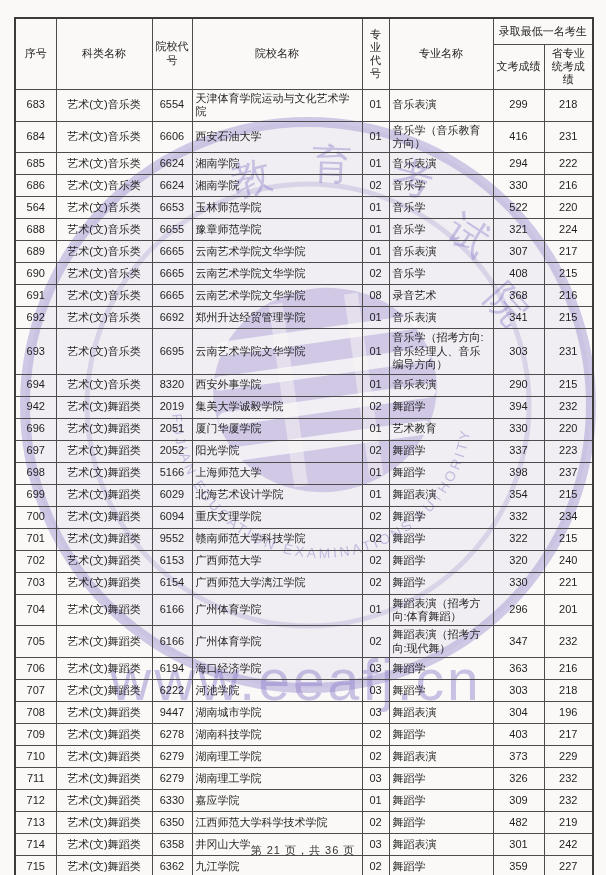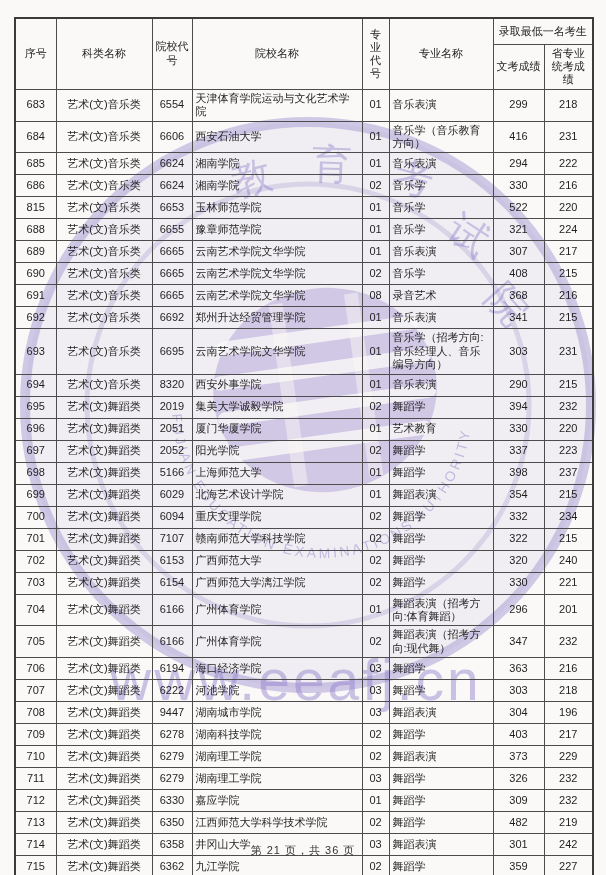--- a/index.html
+++ b/index.html
@@ -142,21 +142,21 @@
       <td class="c">686</td>
       <td class="c">艺术(文)音乐类</td>
       <td class="c">6624</td>
       <td class="l">湘南学院</td>
       <td class="c">02</td>
       <td class="l">音乐学</td>
       <td class="c">330</td>
       <td class="c">216</td>
     </tr>
         <tr>
-      <td class="c">815</td>
+      <td class="c">564</td>
       <td class="c">艺术(文)音乐类</td>
       <td class="c">6653</td>
       <td class="l">玉林师范学院</td>
       <td class="c">01</td>
       <td class="l">音乐学</td>
       <td class="c">522</td>
       <td class="c">220</td>
     </tr>
         <tr>
       <td class="c">688</td>
@@ -222,21 +222,21 @@
       <td class="c">694</td>
       <td class="c">艺术(文)音乐类</td>
       <td class="c">8320</td>
       <td class="l">西安外事学院</td>
       <td class="c">01</td>
       <td class="l">音乐表演</td>
       <td class="c">290</td>
       <td class="c">215</td>
     </tr>
         <tr>
-      <td class="c">695</td>
+      <td class="c">942</td>
       <td class="c">艺术(文)舞蹈类</td>
       <td class="c">2019</td>
       <td class="l">集美大学诚毅学院</td>
       <td class="c">02</td>
       <td class="l">舞蹈学</td>
       <td class="c">394</td>
       <td class="c">232</td>
     </tr>
         <tr>
       <td class="c">696</td>
@@ -284,21 +284,21 @@
       <td class="c">6094</td>
       <td class="l">重庆文理学院</td>
       <td class="c">02</td>
       <td class="l">舞蹈学</td>
       <td class="c">332</td>
       <td class="c">234</td>
     </tr>
         <tr>
       <td class="c">701</td>
       <td class="c">艺术(文)舞蹈类</td>
-      <td class="c">7107</td>
+      <td class="c">9552</td>
       <td class="l">赣南师范大学科技学院</td>
       <td class="c">02</td>
       <td class="l">舞蹈学</td>
       <td class="c">322</td>
       <td class="c">215</td>
     </tr>
         <tr>
       <td class="c">702</td>
       <td class="c">艺术(文)舞蹈类</td>
       <td class="c">6153</td>

